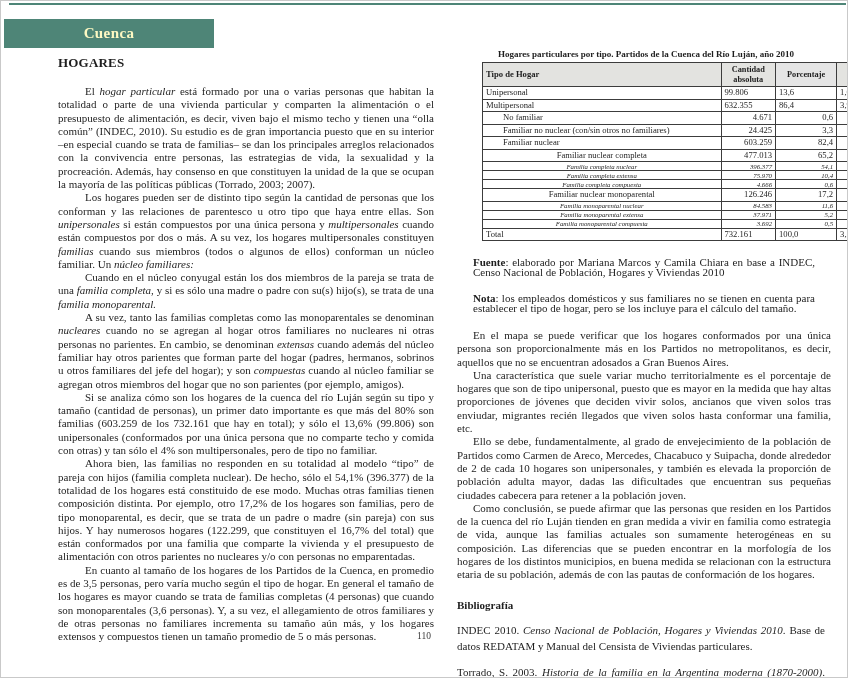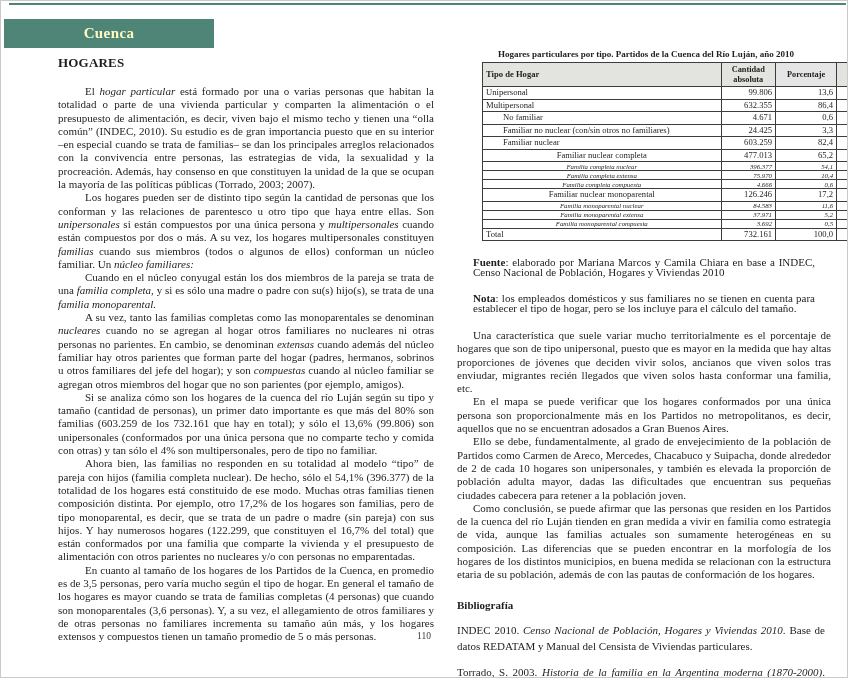--- a/index.html
+++ b/index.html
@@ -22,21 +22,21 @@
   .table-title { font-size:9px; font-weight:bold; margin:0 0 3px 16px; white-space:nowrap; }
   table.data { border-collapse:collapse; width:408px; table-layout:fixed; }
   table.data th, table.data td { border:1px solid #3c3c3c; overflow:hidden; }
   table.data th { background:#e3e3e0; font-size:8.3px; line-height:9.5px; padding:2px 3px; text-align:center; font-weight:bold; }
   table.data th.c-label { text-align:left; font-size:8.6px; }
   table.data td { font-size:8.6px; line-height:9.5px; padding:1px 3px; }
   tr.lvl1 td.c-label { padding-left:20px; }
   tr.lvl2 td.c-label { text-align:center; }
   tr.sub td { font-style:italic; font-size:6.8px; line-height:7px; padding:0.5px 3px; }
   td.a-r { text-align:right; padding-right:6px; }
-  td.a-l { text-align:right; }
+  td.a-l { text-align:left; }
 
   .table-notes { margin-top:4px; }
   .table-note { font-size:11px; line-height:10px; text-align:justify; margin:16px; }
   .table-note b { font-weight:bold; }
 
   h3.bib-heading { font-size:11px; font-weight:bold; margin:17px 0 11px 0; }
   p.bib-entry { margin:0 6px 10px 0; font-size:11px; line-height:16px; text-align:justify; }
 
   .page-number { position:absolute; left:0; right:0; top:630px; text-align:center; font-size:9.5px; color:#3a3a3a; }
   i { font-style:italic; }
@@ -172,22 +172,22 @@
           </tbody>
       </table>
     </div>
 
     <div class="table-notes">
       <p class="table-note"><b>Fuente</b><span>: elaborado por Mariana Marcos y Camila Chiara en base a INDEC, Censo Nacional de Población, Hogares y Viviendas 2010</span></p>
       <p class="table-note"><b>Nota</b><span>: los empleados domésticos y sus familiares no se tienen en cuenta para establecer el tipo de hogar, pero se los incluye para el cálculo del tamaño.</span></p>
     </div>
 
     <div class="right-text">
+        <p class="body"><span>En el mapa se puede verificar que los hogares conformados por una única persona son proporcionalmente más en los Partidos no metropolitanos, es decir, aquellos que no se encuentran adosados a Gran Buenos Aires.</span></p>
         <p class="body"><span>Una característica que suele variar mucho territorialmente es el porcentaje de hogares que son de tipo unipersonal, puesto que es mayor en la medida que hay altas proporciones de jóvenes que deciden vivir solos, ancianos que viven solos tras enviudar, migrantes recién llegados que viven solos hasta conformar una familia, etc.</span></p>
-        <p class="body"><span>En el mapa se puede verificar que los hogares conformados por una única persona son proporcionalmente más en los Partidos no metropolitanos, es decir, aquellos que no se encuentran adosados a Gran Buenos Aires.</span></p>
         <p class="body"><span>Ello se debe, fundamentalmente, al grado de envejecimiento de la población de Partidos como Carmen de Areco, Mercedes, Chacabuco y Suipacha, donde alrededor de 2 de cada 10 hogares son unipersonales, y también es elevada la proporción de población adulta mayor, dadas las dificultades que encuentran sus pequeñas ciudades cabecera para retener a la población joven.</span></p>
         <p class="body"><span>Como conclusión, se puede afirmar que las personas que residen en los Partidos de la cuenca del río Luján tienden en gran medida a vivir en familia como estrategia de vida, aunque las familias actuales son sumamente heterogéneas en su composición. Las diferencias que se pueden encontrar en la morfología de los hogares de los distintos municipios, en buena medida se relacionan con la estructura etaria de su población, además de con las pautas de conformación de los hogares.</span></p>
       </div>
 
     <h3 class="bib-heading">Bibliografía</h3>
     <div>
         <p class="bib-entry"><span>INDEC 2010. </span><i>Censo Nacional de Población, Hogares y Viviendas 2010</i><span>. Base de datos REDATAM y Manual del Censista de Viviendas particulares.</span></p>
         <p class="bib-entry"><span>Torrado, S. 2003. </span><i>Historia de la familia en la Argentina moderna (1870-2000)</i><span>. Buenos Aires; Ediciones de la Flor.</span></p>
         <p class="bib-entry"><span>Torrado, S. 2007. “La familia como unidad de análisis en censos y encuestas de hogares”, en Torrado, S. </span><i>Familia y diferenciación social. Cuestiones de métodos</i><span>. Buenos Aires: EUDEBA, pp. 124-142.</span></p>
       </div>

